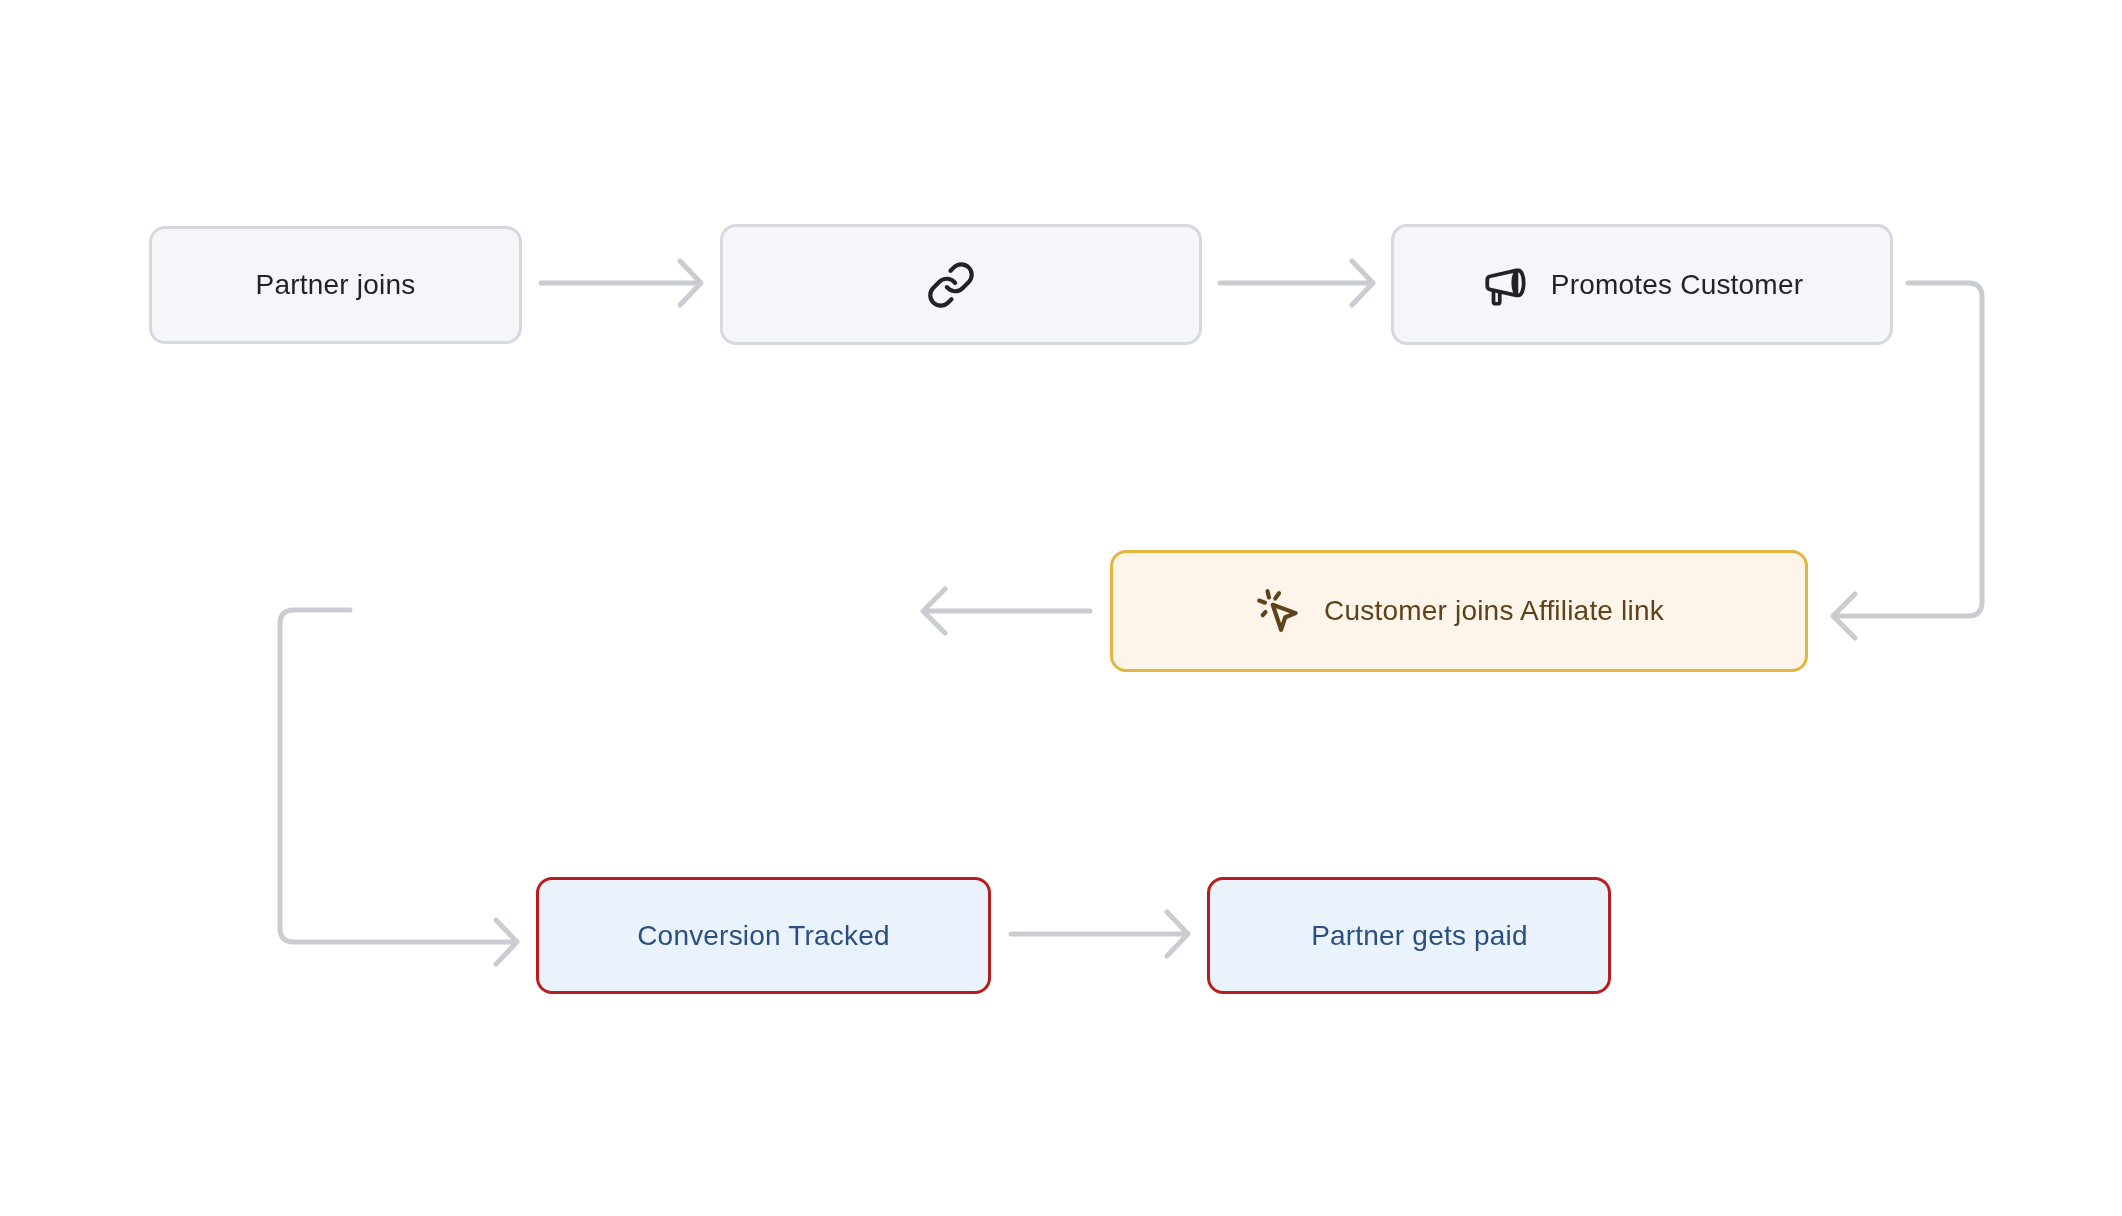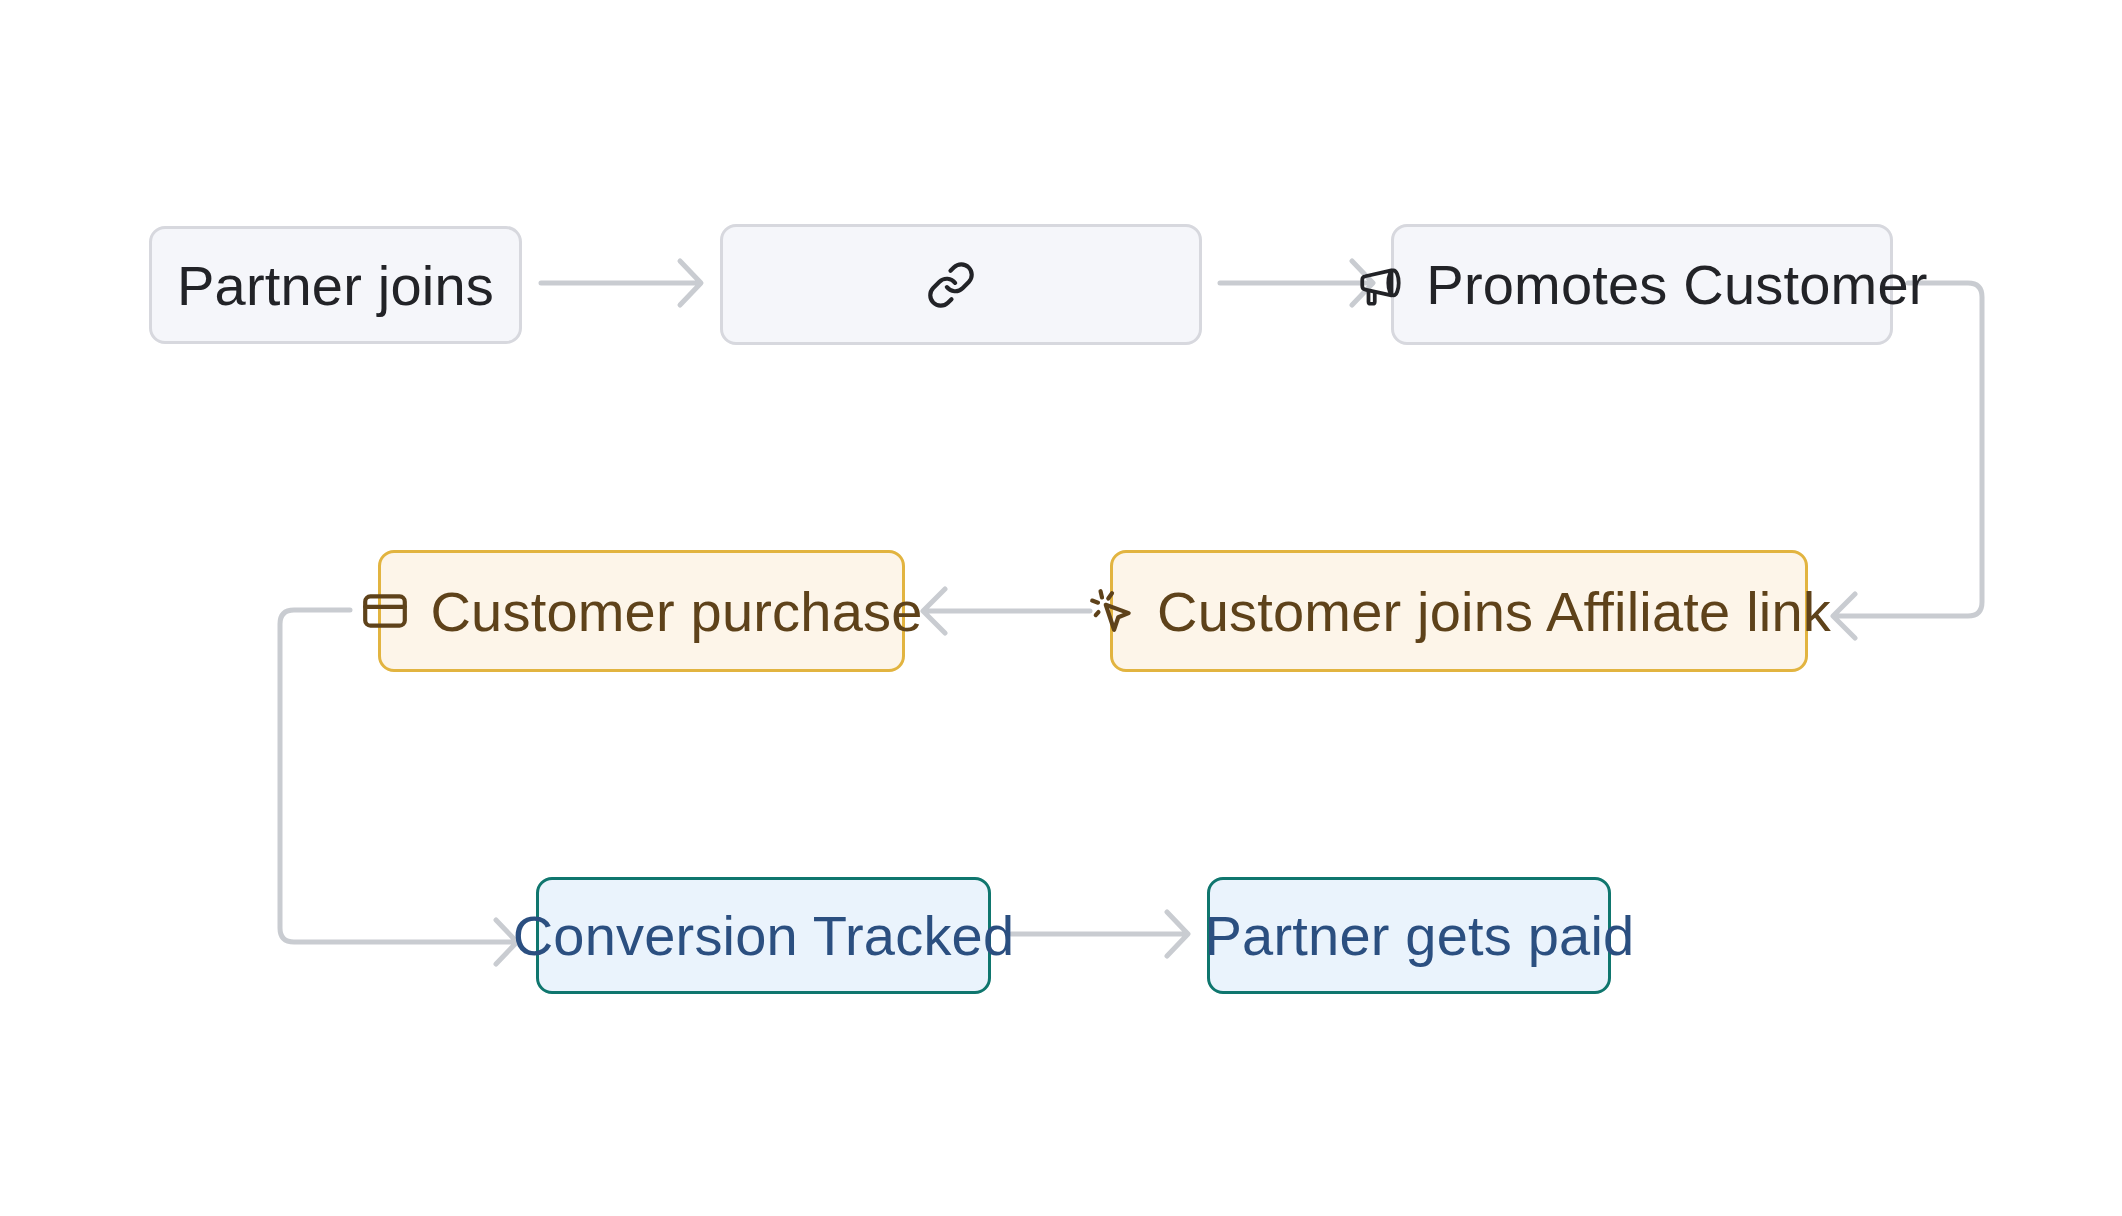--- a/index.html
+++ b/index.html
@@ -1,26 +1,26 @@
 <!DOCTYPE html>
 <html><head>
 <meta charset="utf-8">
 <style>
   html, body { margin: 0; padding: 0; background: #ffffff; }
   body { width: 2122px; height: 1216px; position: relative; overflow: hidden;
          font-family: "Liberation Sans", "DejaVu Sans", sans-serif; }
   #diagram { position: absolute; left: 0; top: 0; width: 2122px; height: 1216px; }
   .node { position: absolute; box-sizing: border-box; border-radius: 16px;
           display: flex; align-items: center; justify-content: center;
-          font-size: 56px; letter-spacing: 0.2px; white-space: nowrap; }
+          font-size: 28px; letter-spacing: 0.2px; white-space: nowrap; }
   .node .icon { width: 50px; height: 50px; margin-right: 20px; flex: 0 0 auto; display: inline-flex; }
   .node .icon svg { width: 50px; height: 50px; }
   .gray  { background: #f5f6fa; border: 3px solid #d7d8de; color: #222327; }
   .amber { background: #fdf5e9; border: 3px solid #e2b440; color: #5e421a; }
-  .blue  { background: #eaf3fc; border: 3px solid #0f766e; color: #2b4f80; }
+  .blue  { background: #eaf3fc; border: 3px solid #b91c1c; color: #2b4f80; }
   #connectors { position: absolute; left: 0; top: 0; }
   #connectors path { fill: none; stroke: #c9ccd1; stroke-width: 5; stroke-linecap: round; stroke-linejoin: round; }
 </style>
 </head>
 <body>
 
 <div id="diagram">
 
   <svg id="connectors" width="2122" height="1216">
     <path d="M541 283 H700 M680 261 L701 283 L680 305"></path>
@@ -61,29 +61,20 @@
         <path d="M9 9 L20 13 L15 15 L13 21 Z"></path>
         <path d="M6.5 2.5 L7.2 5.5"></path>
         <path d="M12 3.5 L10.2 6"></path>
         <path d="M2.5 7 L5.3 8"></path>
         <path d="M5.5 12.5 L4.2 14"></path>
       </svg>
     </span>
     <span>Customer joins Affiliate link</span>
   </div>
 
-  <div class="node amber" style="left:378px; top:550px; width:527px; height:122px;">
-    <span class="icon">
-      <svg viewBox="0 0 24 24" fill="none" stroke="#5e421a" stroke-width="2" stroke-linecap="round" stroke-linejoin="round">
-        <rect x="2.5" y="5" width="19" height="14" rx="2.5"></rect>
-        <path d="M2.5 10 H21.5"></path>
-      </svg>
-    </span>
-    <span>Customer purchase</span>
-  </div>
 
   <div class="node blue" style="left:536px; top:877px; width:455px; height:117px;">
     <span>Conversion Tracked</span>
   </div>
 
   <div class="node blue" style="left:1207px; top:877px; width:404px; height:117px;padding-left:21px;">
     <span>Partner gets paid</span>
   </div>
 </div>
 

